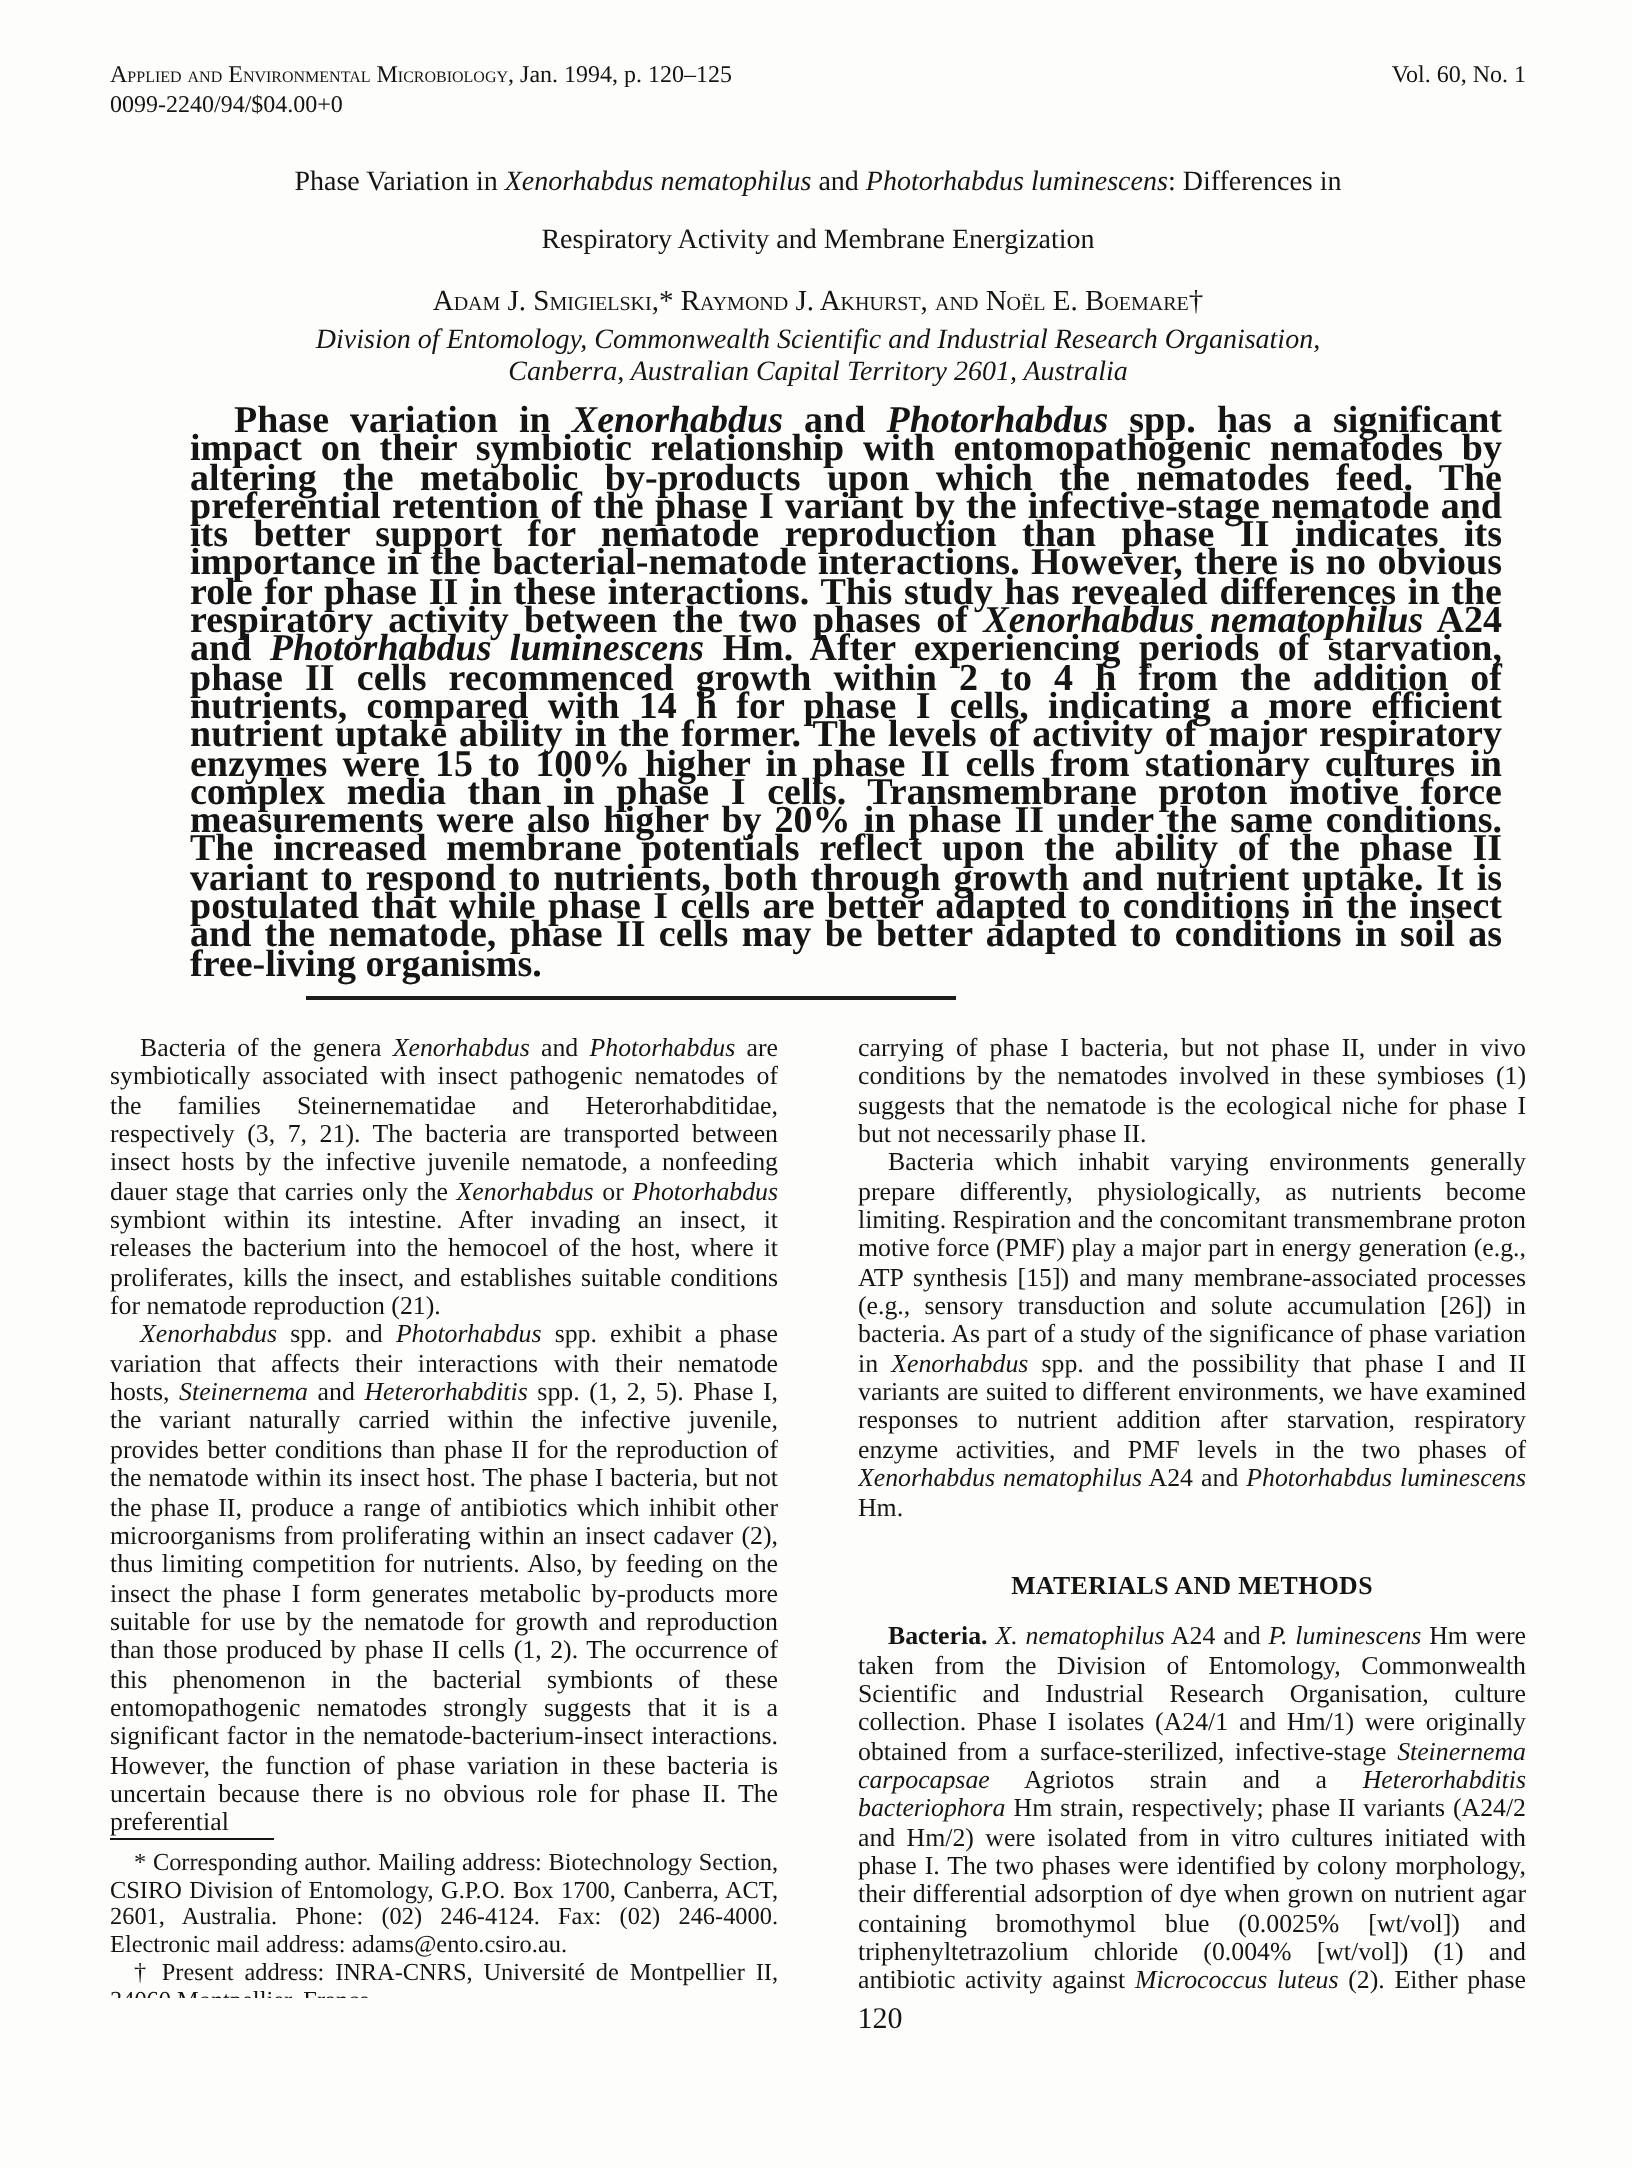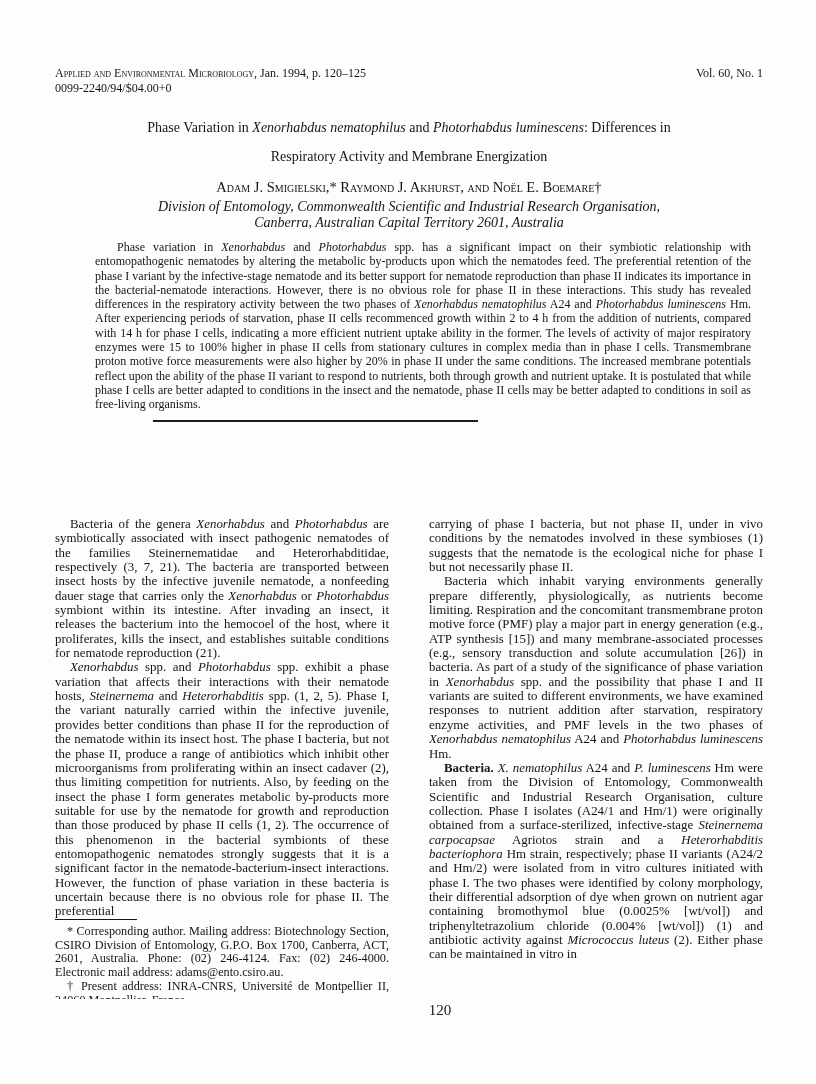--- a/index.html
+++ b/index.html
@@ -6,30 +6,30 @@
   .sheet{
     position:relative;width:816px;height:1084px;margin:0 auto;
     background:#fdfdfb;color:#151515;overflow:hidden;
     font-family:"Liberation Serif","DejaVu Serif",serif;
   }
   .seg-i{font-style:italic;}
   .seg-b{font-weight:bold;}
   .seg-sc{font-variant:small-caps;}
   .top-flow{position:absolute;top:0;left:55px;width:708px;height:513px;overflow:hidden;}
   .masthead{display:flex;justify-content:space-between;align-items:flex-start;
-    margin-top:66px;font-size:12px;line-height:15px;}
+    margin-top:30px;font-size:12px;line-height:15px;}
   .masthead .left-lines{max-width:540px;}
   .vol-line{white-space:nowrap;}
   .article-title{margin:18px auto 0;width:580px;text-align:center;
     font-size:14px;line-height:28.5px;}
   .authors-line{margin-top:8px;text-align:center;font-size:14.5px;line-height:17px;}
   .affiliation{margin:3px auto 0;max-width:560px;text-align:center;
     font-style:italic;font-size:14px;line-height:16px;}
   .received-line{margin-top:7px;text-align:center;font-size:12.5px;line-height:15px;}
-  .abstract{margin:9px 12px 0 40px;font-weight:normal;font-size:12px;
+  .abstract{margin:9px 12px 0 40px;font-weight:bold;font-size:19px;
     line-height:14.3px;text-align:justify;text-indent:22px;}
   .section-rule{width:325px;height:2px;background:#1c1c1c;margin:8px 0 0 98px;}
   .columns{position:absolute;top:517px;left:55px;width:708px;height:482px;
     display:flex;gap:40px;font-size:12.9px;line-height:14.35px;overflow:hidden;}
   .col{width:341px;display:flex;flex-direction:column;overflow:hidden;}
   .para{margin:0;text-indent:15px;text-align:justify;}
   .para.noindent{text-indent:0;}
   .section-heading{margin:25px 0 11px;text-align:center;font-weight:bold;
     font-size:12.9px;letter-spacing:.2px;}
   .footnote-block{margin-top:auto;font-size:12.2px;line-height:13.9px;}
@@ -80,20 +80,21 @@
             <p class="fn">† Present address: INRA-CNRS, Université de Montpellier II, 34060 Montpellier, France.</p>
           </div>
       </div>
     </div>
 
     <div class="col">
       <div>
           <p class="para noindent">carrying of phase I bacteria, but not phase II, under in vivo conditions by the nematodes involved in these symbioses (1) suggests that the nematode is the ecological niche for phase I but not necessarily phase II.</p>
           <p class="para">Bacteria which inhabit varying environments generally prepare differently, physiologically, as nutrients become limiting. Respiration and the concomitant transmembrane proton motive force (PMF) play a major part in energy generation (e.g., ATP synthesis [15]) and many membrane-associated processes (e.g., sensory transduction and solute accumulation [26]) in bacteria. As part of a study of the significance of phase variation in <span class="seg-i">Xenorhabdus</span> spp. and the possibility that phase I and II variants are suited to different environments, we have examined responses to nutrient addition after starvation, respiratory enzyme activities, and PMF levels in the two phases of <span class="seg-i">Xenorhabdus nematophilus</span> A24 and <span class="seg-i">Photorhabdus luminescens</span> Hm.</p>
         </div>
+      <div class="section-heading">MATERIALS AND METHODS</div>
       <div>
           <p class="para"><span class="seg-b">Bacteria.</span> <span class="seg-i">X. nematophilus</span> A24 and <span class="seg-i">P. luminescens</span> Hm were taken from the Division of Entomology, Commonwealth Scientific and Industrial Research Organisation, culture collection. Phase I isolates (A24/1 and Hm/1) were originally obtained from a surface-sterilized, infective-stage <span class="seg-i">Steinernema carpocapsae</span> Agriotos strain and a <span class="seg-i">Heterorhabditis bacteriophora</span> Hm strain, respectively; phase II variants (A24/2 and Hm/2) were isolated from in vitro cultures initiated with phase I. The two phases were identified by colony morphology, their differential adsorption of dye when grown on nutrient agar containing bromothymol blue (0.0025% [wt/vol]) and triphenyltetrazolium chloride (0.004% [wt/vol]) (1) and antibiotic activity against <span class="seg-i">Micrococcus luteus</span> (2). Either phase can be maintained in vitro in</p>
         </div>
     </div>
 
   </div>
 
   <div class="page-num">120</div>
 
 </div>

